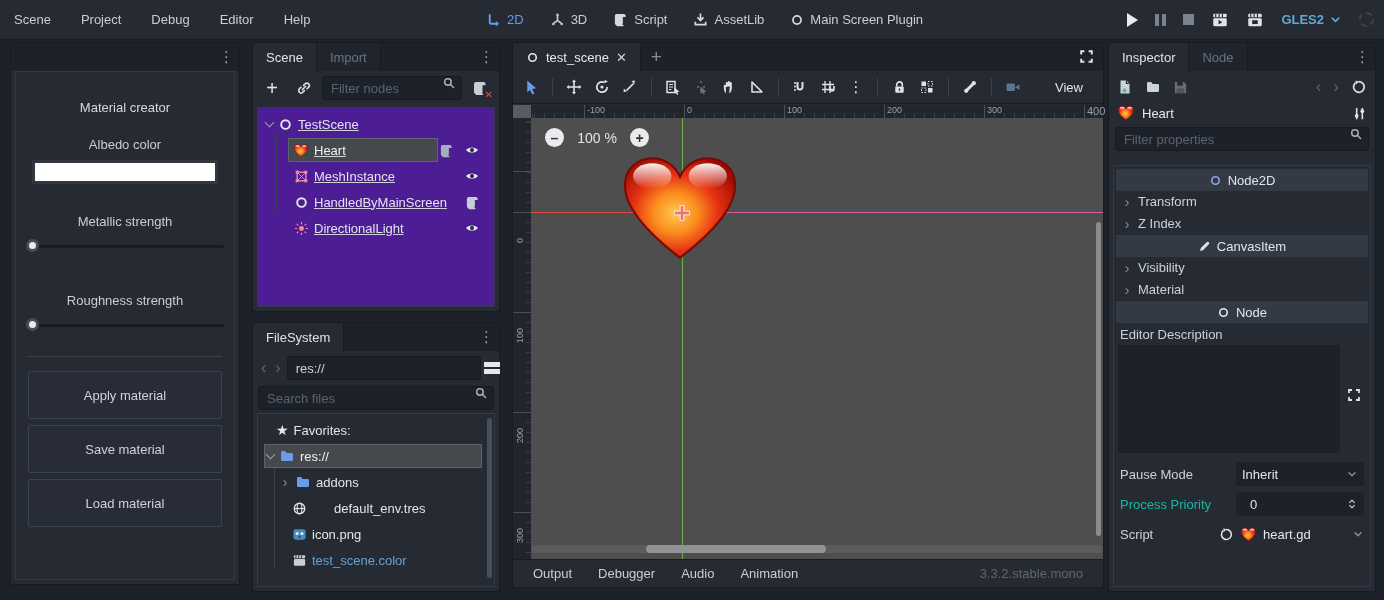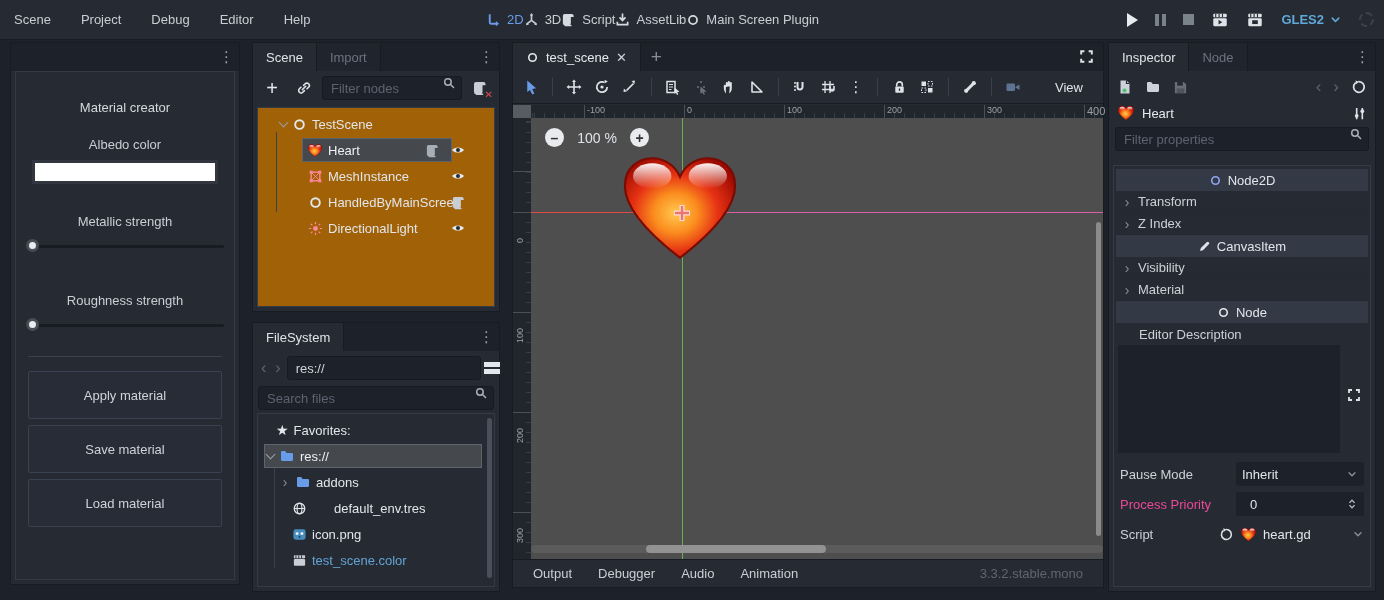--- a/index.html
+++ b/index.html
@@ -91,21 +91,21 @@
 </svg>
 
 <div style="position:absolute;left:0;top:0;width:1384px;height:40px;background:#262b33;border-bottom:1px solid #171b22;display:flex;align-items:center;">
   <div style="display:flex;gap:30px;padding-left:14px;">
     <span style="color:#c9ced5;">Scene</span>
     <span style="color:#c9ced5;">Project</span>
     <span style="color:#c9ced5;">Debug</span>
     <span style="color:#c9ced5;">Editor</span>
     <span style="color:#c9ced5;">Help</span>
   </div>
-  <div style="position:absolute;left:486px;display:flex;align-items:flex-start;">
+  <div style="position:absolute;left:486px;display:flex;gap:26px;align-items:flex-start;">
     <span style="display:flex;align-items:center;gap:6px;color:#699ce8;">
       <span class="i">
           <svg width="15" height="15" viewBox="0 0 16 16">
             <path d="M4 2.5 V11 a1.5 1.5 0 0 0 1.5 1.5 H11" fill="none" stroke="#699ce8" stroke-width="2"></path>
             <path d="M10.5 9.7 L14 12.5 L10.5 15.3 Z" fill="#699ce8"></path>
           </svg>
         </span>
       <span>2D</span>
     </span>
     <span style="display:flex;align-items:center;gap:6px;color:#c9ced5;">
@@ -236,21 +236,21 @@
           </svg>
         </span>
     </span>
     <span class="tbtn" style="color:#c9ced6;position:relative;">
       <svg width="16" height="16" viewBox="0 0 16 16">
           <use href="#sym-script"></use>
         </svg>
       <span style="position:absolute;right:1px;bottom:1px;color:#e04c4c;font-size:10px;font-weight:bold;line-height:10px;">✕</span>
     </span>
   </div>
-  <div style="position:absolute;left:4px;top:64px;right:4px;bottom:4px;border:1px solid #343b46;background:#a16207;padding:3px 14px;">
+  <div style="position:absolute;left:4px;top:64px;right:4px;bottom:4px;border:1px solid #343b46;background:#4c1d95;padding:3px 0;text-decoration:underline;">
 
     <div style="position:absolute;left:18px;top:24px;width:1px;height:80px;background:#3b414b;"></div>
     <div class="row" style="padding-left:8px;">
       <span class="i">
           <span class="chev-d-css"></span>
         </span>
       <span class="i" style="color:#e4e7eb;">
           <svg width="15" height="15" viewBox="0 0 16 16">
             <use href="#sym-node-circle"></use>
           </svg>
@@ -684,42 +684,42 @@
         <span>Material</span>
       </div>
     <div class="hdr-row" style="margin:0 2px;">
       <span class="i" style="color:#e4e7eb;">
           <svg width="13" height="13" viewBox="0 0 16 16">
             <use href="#sym-node-circle"></use>
           </svg>
         </span>
       <span>Node</span>
     </div>
-    <div style="height:22px;display:flex;align-items:center;padding-left:6px;color:#ccd1d8;margin-left:19px;">Editor Description</div>
+    <div style="height:22px;display:flex;align-items:center;padding-left:6px;color:#ccd1d8;">Editor Description</div>
     <div style="position:relative;height:110px;margin:0 2px;">
       <div style="position:absolute;left:2px;top:0;width:222px;height:108px;background:#1d2129;"></div>
       <span class="i" style="position:absolute;right:6px;top:42px;color:#dfe3e8;">
           <svg width="16" height="16" viewBox="0 0 16 16">
             <use href="#sym-expand"></use>
           </svg>
         </span>
     </div>
     <div style="display:flex;align-items:center;height:30px;padding:0 6px;margin-top:4px;">
       <span style="color:#ccd1d8;">Pause Mode</span>
       <span style="margin-left:auto;width:128px;height:24px;background:#1d2129;border-radius:3px;display:flex;align-items:center;padding:0 6px;gap:4px;">
         <span style="color:#e2e5ea;">Inherit</span>
         <span class="i" style="margin-left:auto;color:#8a909a;">
             <svg width="12" height="12" viewBox="0 0 16 16">
               <use href="#sym-chev-down"></use>
             </svg>
           </span>
       </span>
     </div>
     <div style="display:flex;align-items:center;height:30px;padding:0 6px;">
-      <span style="color:#ec4899;">Process Priority</span>
+      <span style="color:#14b8a6;">Process Priority</span>
       <span style="margin-left:auto;width:128px;height:24px;background:#1d2129;border-radius:3px;display:flex;align-items:center;padding:0 6px;">
         <span style="color:#e2e5ea;padding-left:8px;">0</span>
         <span class="i" style="margin-left:auto;color:#b8bec6;">
             <svg width="12" height="14" viewBox="0 0 16 16">
               <path d="M4.5 6.5 L8 3 L11.5 6.5 M4.5 9.5 L8 13 L11.5 9.5" fill="none" stroke="currentColor" stroke-width="1.7"></path>
             </svg>
           </span>
       </span>
     </div>
     <div style="display:flex;align-items:center;height:30px;padding:0 6px;">

